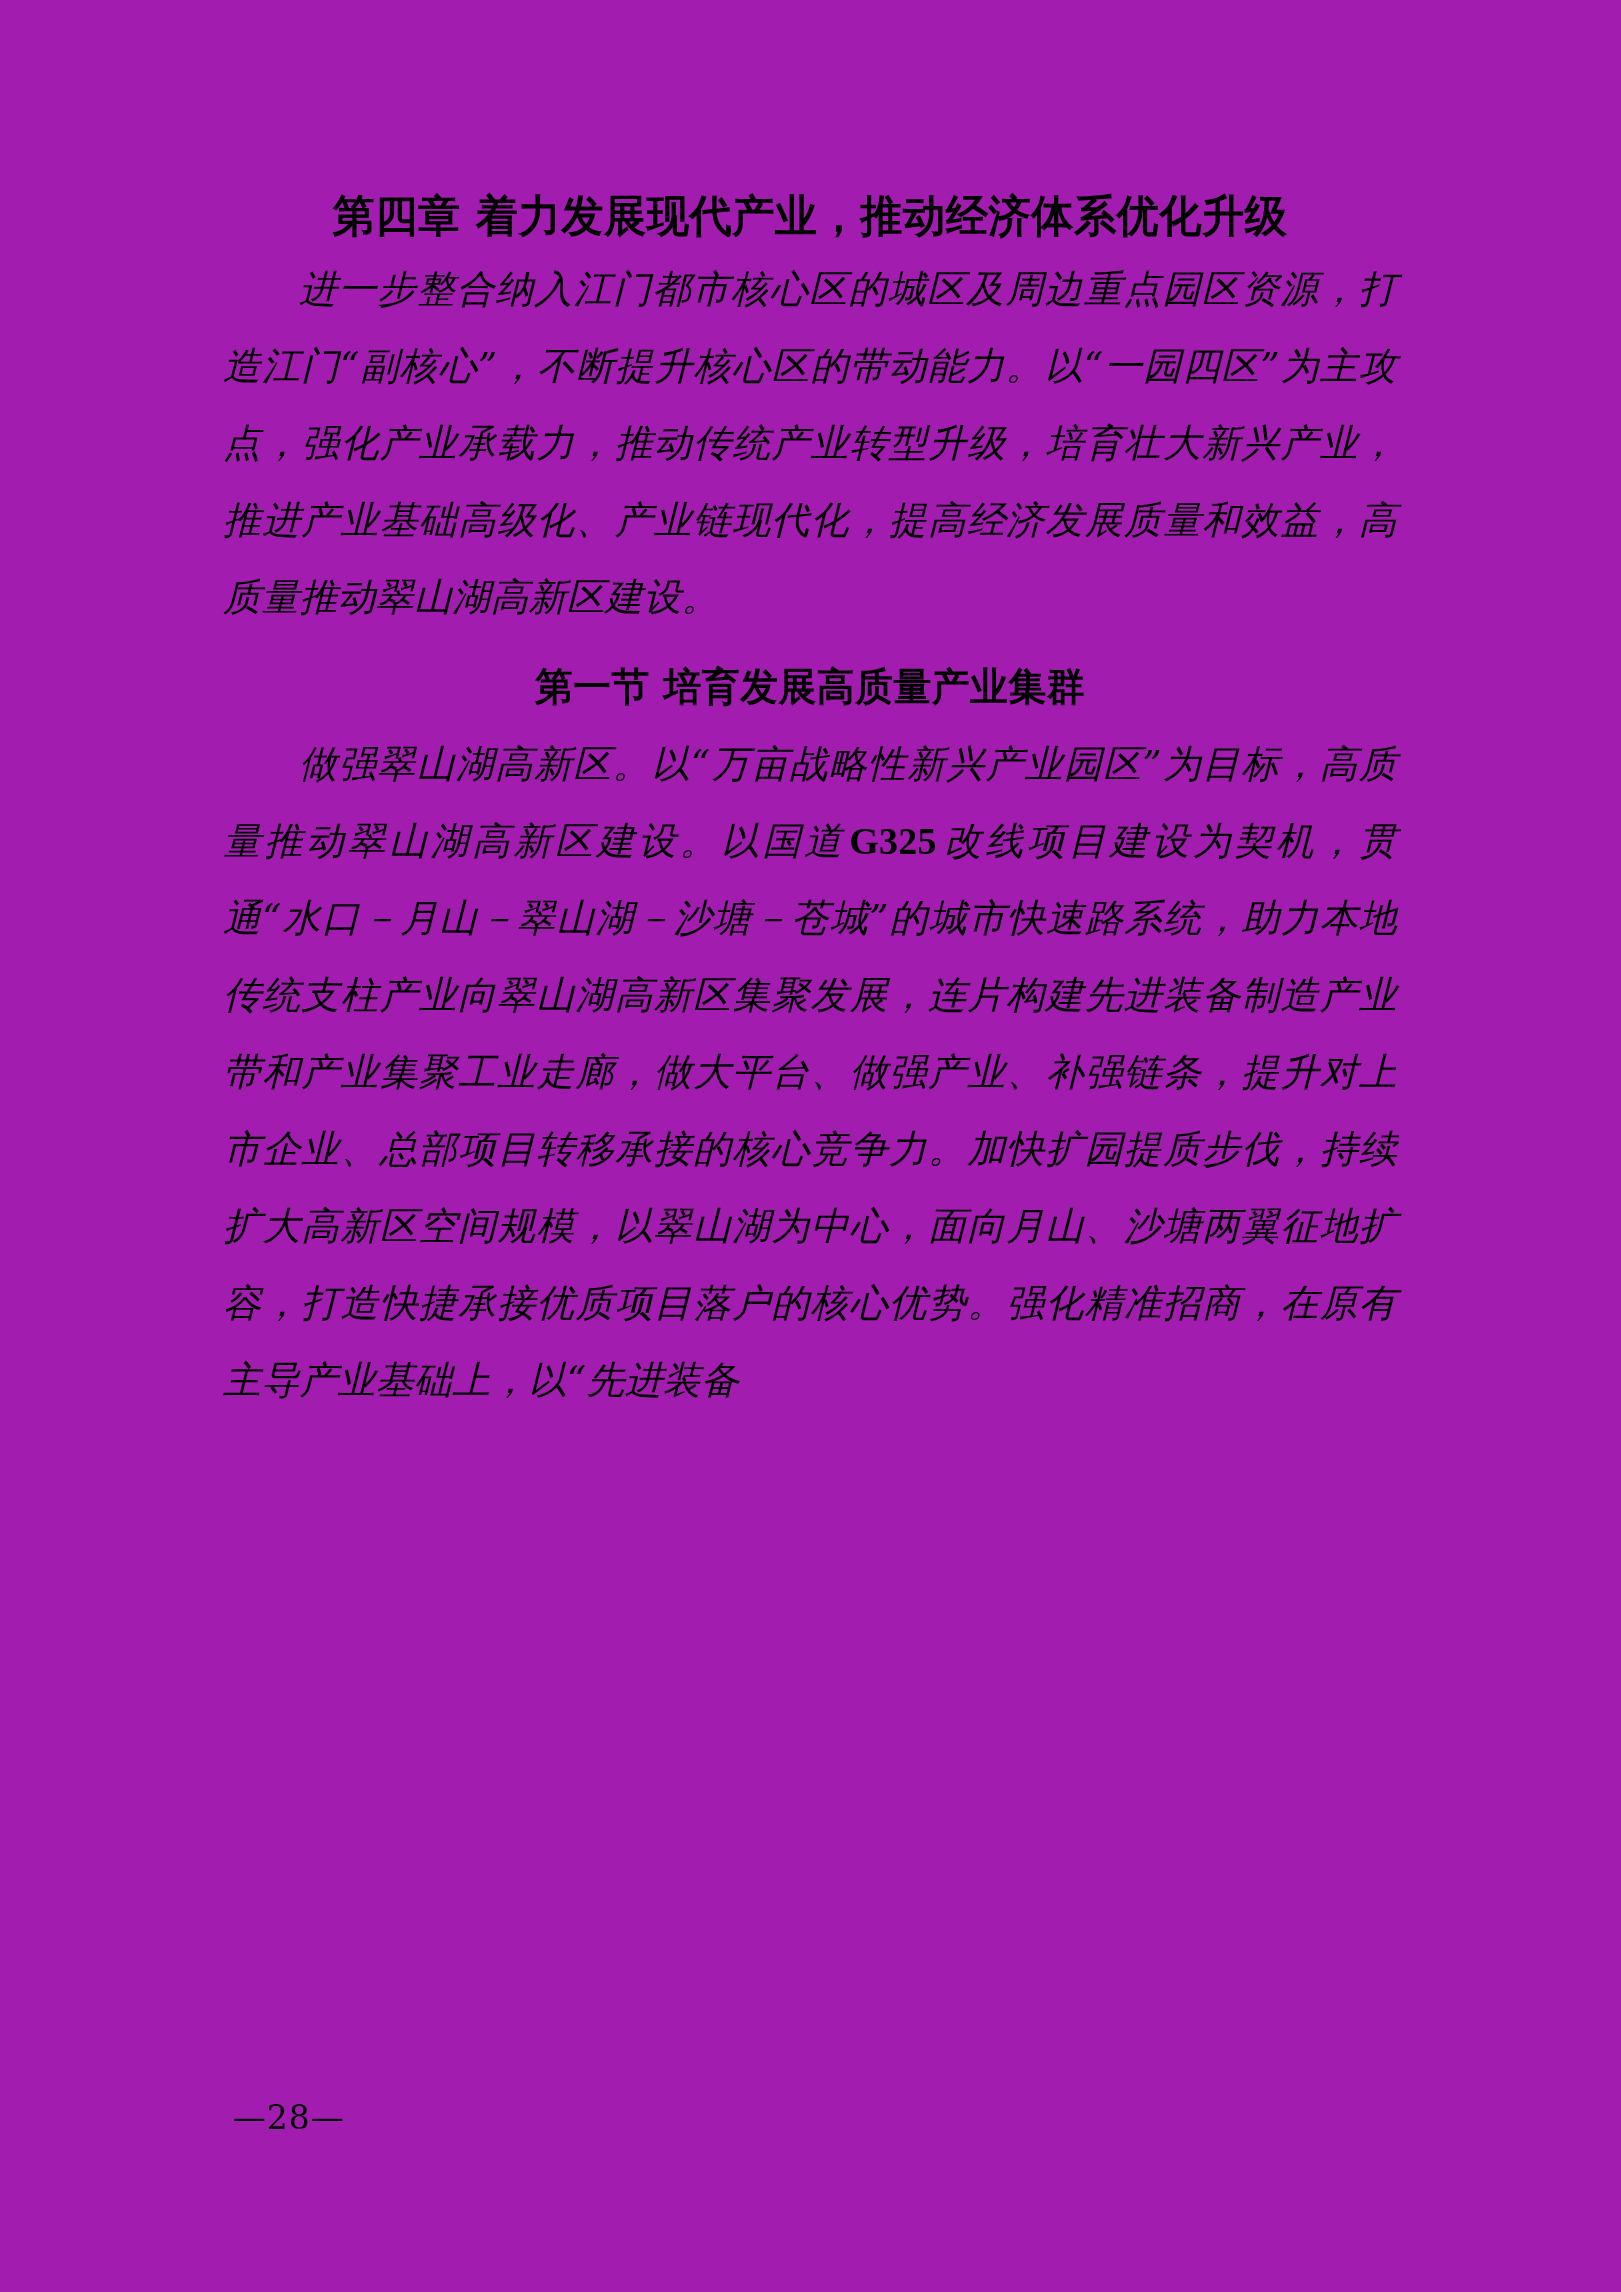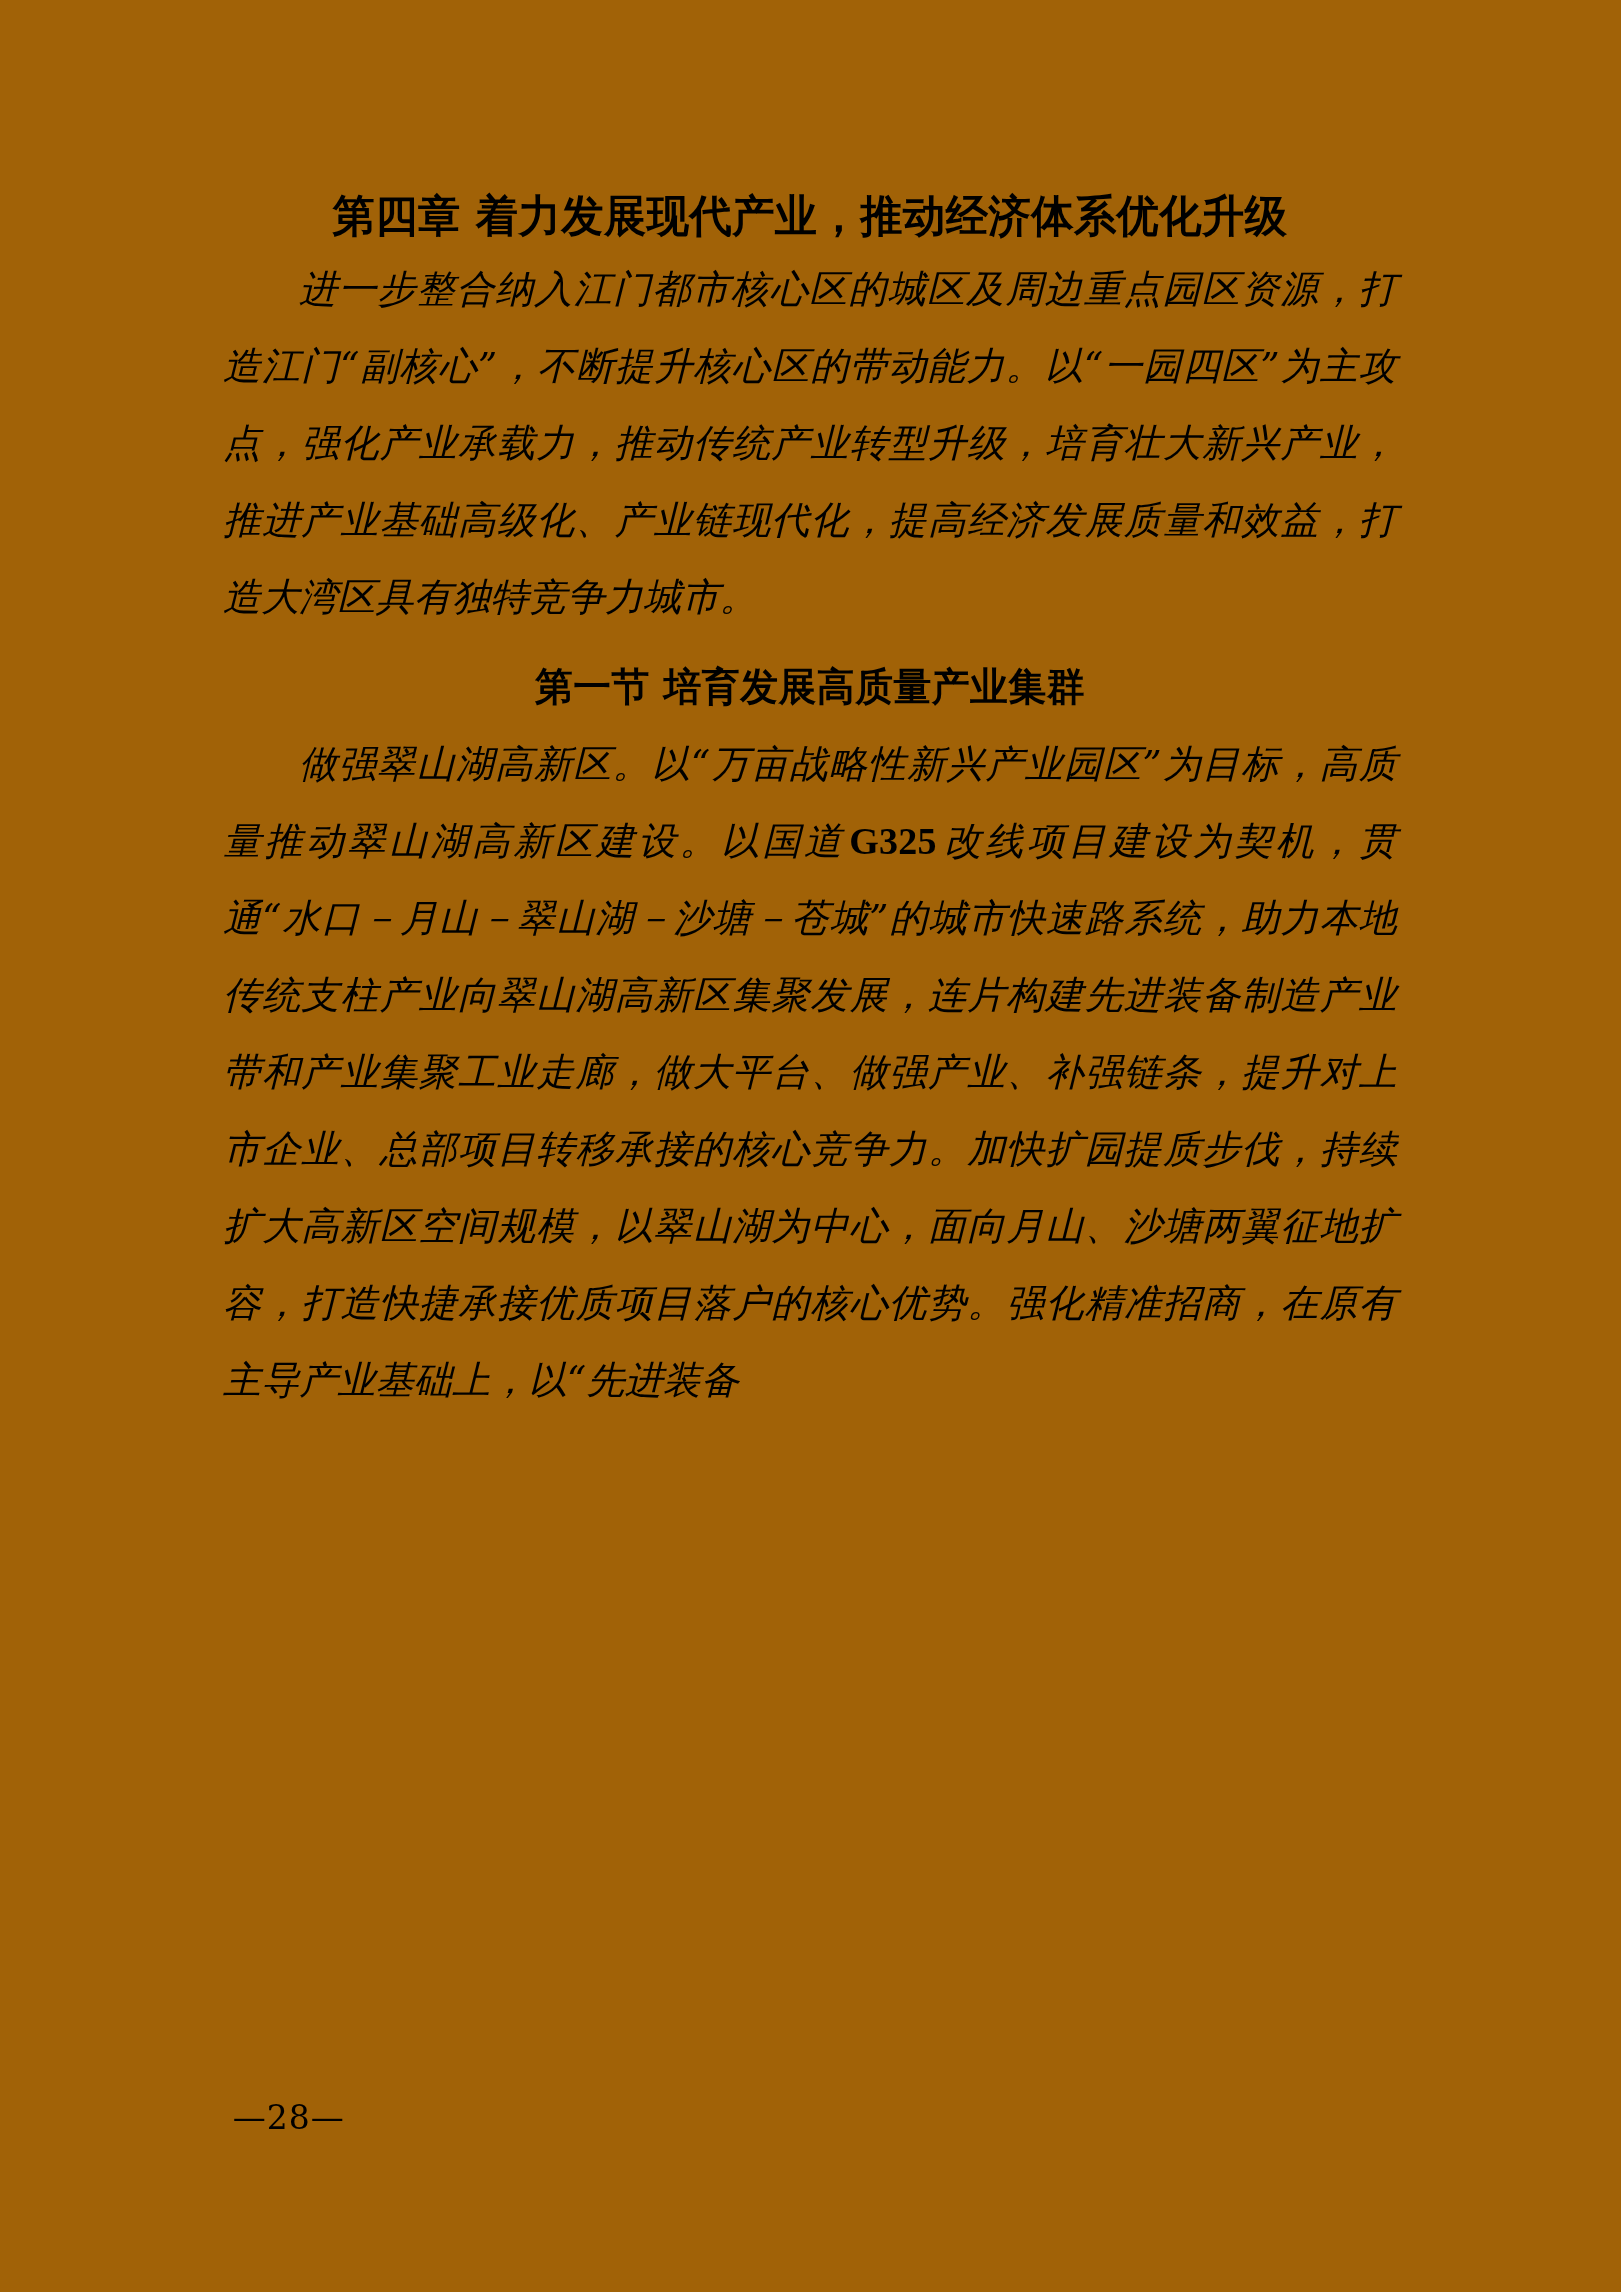--- a/index.html
+++ b/index.html
@@ -13,21 +13,21 @@
     position: relative;
     font-family: "Liberation Serif", "DejaVu Serif", serif;
     color: #000000;
     overflow: hidden;
   }
 
   
   #page {
     position: absolute;
     inset: 0;
-    background: #a16207;
+    background: #a21caf;
   }
 
   #content {
     position: absolute;
     left: 223px;
     top: 186px;
     width: 1174px;
   }
 
   
@@ -115,21 +115,21 @@
 </style>
 </head>
 <body>
 
 <div id="page">
 
   <div id="content">
 
     <h1 class="chapter-title">第四章 着力发展现代产业，推动经济体系优化升级</h1>
 
-    <p class="para indent">进一步整合纳入江门都市核心区的城区及周边重点园区资源，打造江门“副核心”，不断提升核心区的带动能力。以“一园四区”为主攻点，强化产业承载力，推动传统产业转型升级，培育壮大新兴产业，推进产业基础高级化、产业链现代化，提高经济发展质量和效益，打造大湾区具有独特竞争力城市。</p>
+    <p class="para indent">进一步整合纳入江门都市核心区的城区及周边重点园区资源，打造江门“副核心”，不断提升核心区的带动能力。以“一园四区”为主攻点，强化产业承载力，推动传统产业转型升级，培育壮大新兴产业，推进产业基础高级化、产业链现代化，提高经济发展质量和效益，高质量推动翠山湖高新区建设。</p>
 
     <h2 class="section-title">第一节 培育发展高质量产业集群</h2>
 
 
     <p class="para indent"><span class="bold-run">做强翠山湖高新区</span><span>。以“万亩战略性新兴产业园区”为目标，高质量推动翠山湖高新区建设。以国道</span><span class="latin">G325</span><span>改线项目建设为契机，贯通“水口－月山－翠山湖－沙塘－苍城”的城市快速路系统，助力本地传统支柱产业向翠山湖高新区集聚发展，连片构建先进装备制造产业带和产业集聚工业走廊，做大平台、做强产业、补强链条，提升对上市企业、总部项目转移承接的核心竞争力。加快扩园提质步伐，持续扩大高新区空间规模，以翠山湖为中心，面向月山、沙塘两翼征地扩容，打造快捷承接优质项目落户的核心优势。强化精准招商，在原有主导产业基础上，以“先进装备</span></p>
 
   </div>
 
   <div id="footer">
     <p class="page-number">—28—</p>

